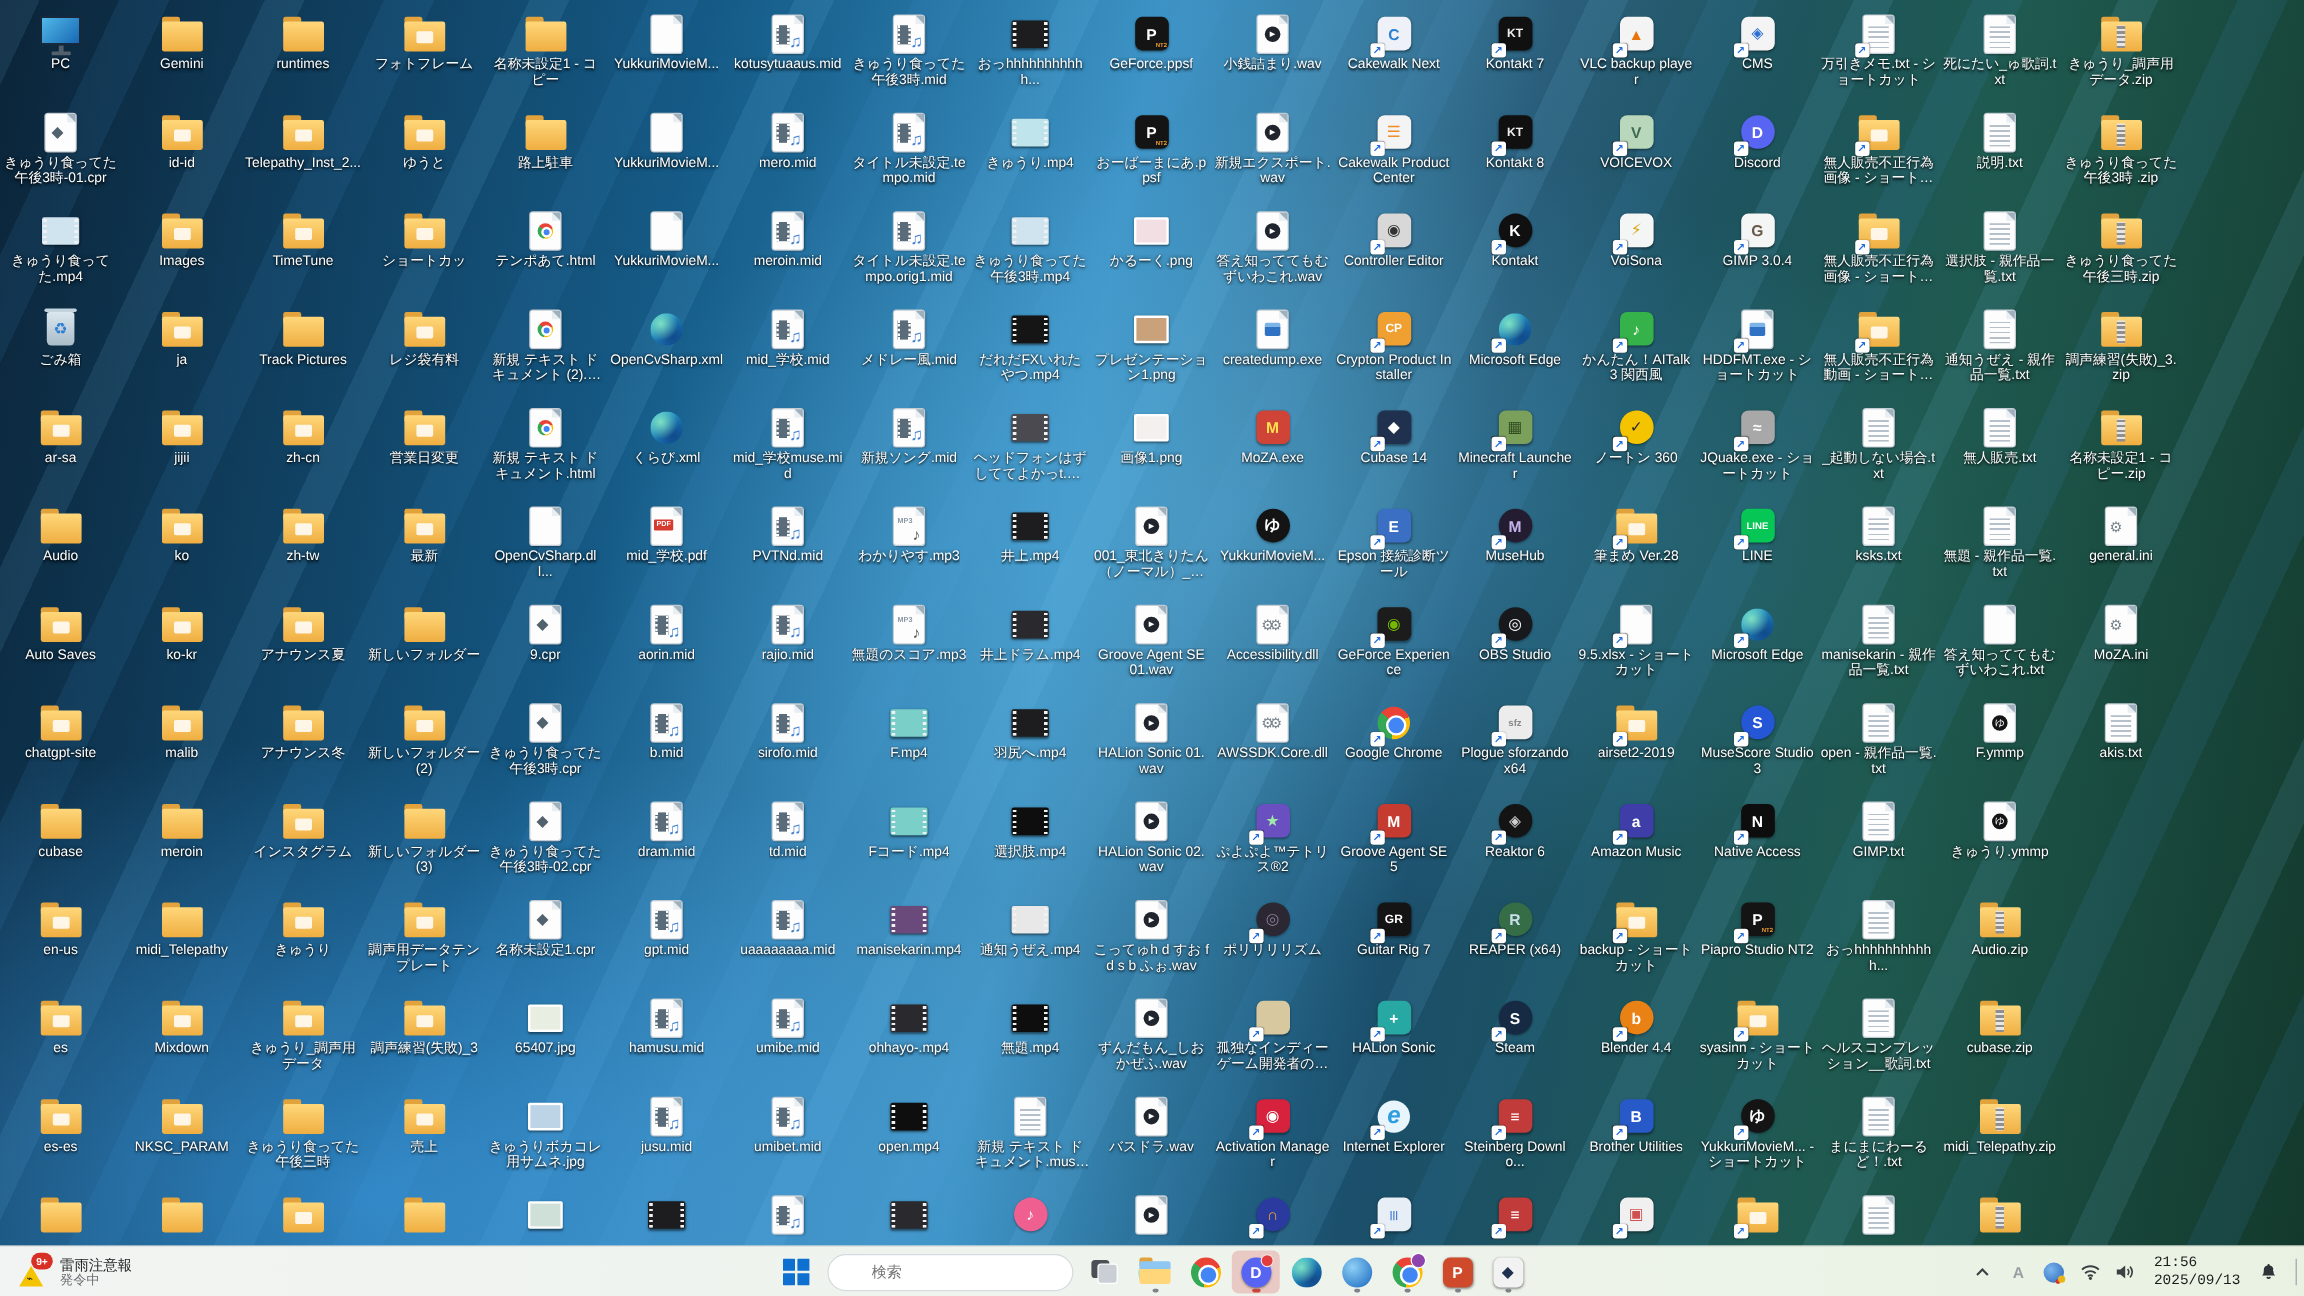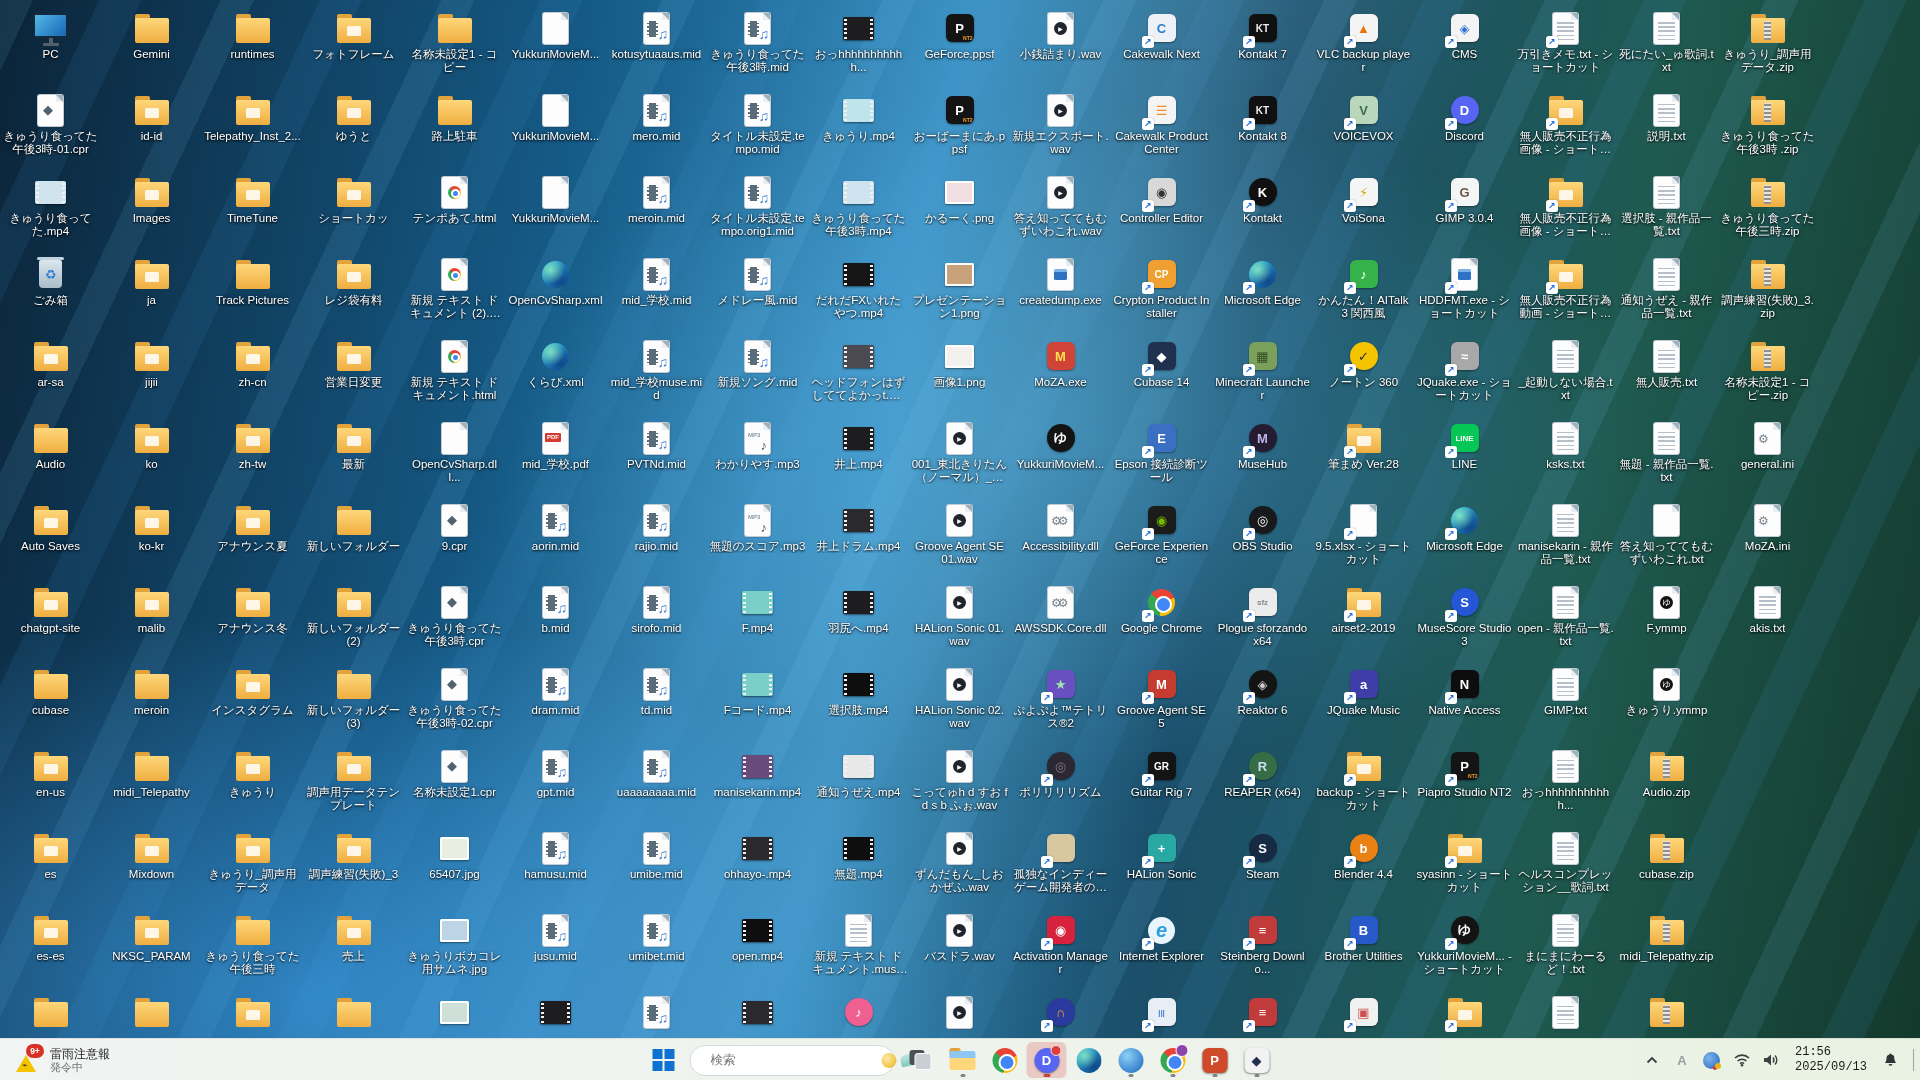--- a/index.html
+++ b/index.html
@@ -84,21 +84,21 @@
   .wtxt1{font-size:12px;color:#1b1b1b;line-height:14px;}
   .wtxt2{font-size:11px;color:#6a6f74;line-height:13px;}
   #centerbar{position:absolute;left:50%;top:0;transform:translateX(-50%);height:42px;display:flex;align-items:center;gap:2px;}
   .slot{width:40px;height:36px;border-radius:6px;display:flex;align-items:center;justify-content:center;position:relative;}
   .slot.active{background:rgba(224,122,122,.35);}
   .rdot{position:absolute;bottom:1px;left:50%;width:5px;height:3px;margin-left:-2.5px;border-radius:2px;background:#7d838a;}
   .slot.active .rdot{background:#c4453a;width:7px;margin-left:-3.5px;}
   .appbadge{position:absolute;top:3px;right:5px;width:9px;height:9px;border-radius:50%;background:#e23c3c;border:1.5px solid #f4e3e3;}
   .profbadge{position:absolute;top:2px;right:4px;width:11px;height:11px;border-radius:50%;background:#8e44ad;border:1.5px solid #fff;}
   #search{width:205px;height:31px;background:#fff;border:1px solid #d4dade;border-radius:16px;display:flex;align-items:center;
-    padding:0 10px;gap:8px;margin:0 4px;box-sizing:border-box;}
+    padding:0 10px;gap:24px;margin:0 4px;box-sizing:border-box;}
   #search input{border:0;outline:0;flex:1;font-size:12.5px;color:#333;background:rgba(0,0,0,0);font-family:inherit;}
   .promo1{width:15px;height:15px;border-radius:50%;background:radial-gradient(circle at 35% 35%,#ffe9a8,#e8b416);flex:none;}
   .promo2{width:16px;height:12px;border-radius:6px 8px 2px 2px;background:linear-gradient(#bfe8e2,#7fc8bd);flex:none;margin-left:-4px;transform:rotate(-12deg);}
   .tv{position:relative;width:22px;height:20px;}
   .tv span:first-child{position:absolute;left:0;top:0;width:15px;height:15px;background:#4a5056;border-radius:3px;}
   .tv span:last-child{position:absolute;right:0;bottom:0;width:15px;height:15px;background:#c9cfd4;border-radius:3px;border:1px solid #fff;}
   .tfold{position:relative;width:26px;height:19px;}
   .tfold::before{content:"";position:absolute;top:-3px;left:0;width:11px;height:7px;background:#e2a33c;border-radius:2px 2px 0 0;}
   .tfold::after{content:"";position:absolute;inset:0;background:linear-gradient(#8ec8f2 0 35%,#ffd77a 35%);border-radius:2px;}
   .globeb{width:25px;height:25px;border-radius:50%;background:radial-gradient(circle at 35% 32%,#8fd0f5,#1565c0);}
@@ -1272,21 +1272,21 @@
           <span class="app apprd" style="background:#141414;color:#cfcfcf">◈</span>
           <span class="sc">↗</span>
         </span>
         <span class="lbl">Reaktor 6</span>
       </div>
       <div class="cell">
         <span class="ic">
           <span class="app appsq" style="background:#3f3da8;color:#ffffff">a</span>
           <span class="sc">↗</span>
         </span>
-        <span class="lbl">JQuake Music</span>
+        <span class="lbl">Amazon Music</span>
       </div>
       <div class="cell">
         <span class="ic">
           <span class="app appsq" style="background:#0d0d0d;color:#ffffff">N</span>
           <span class="sc">↗</span>
         </span>
         <span class="lbl">Native Access</span>
       </div>
       <div class="cell">
         <span class="ic">

